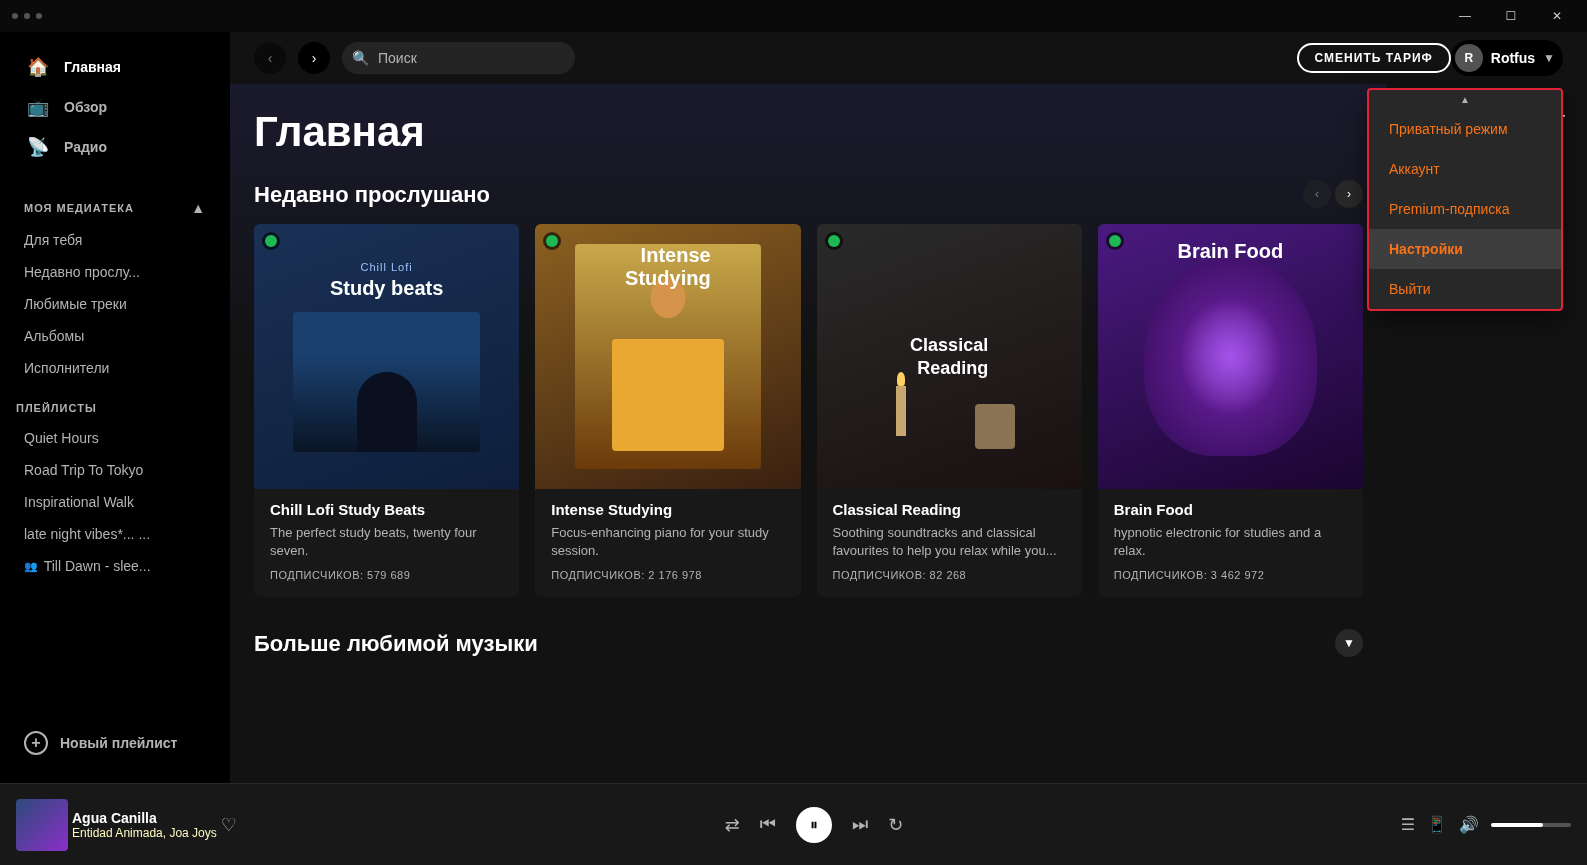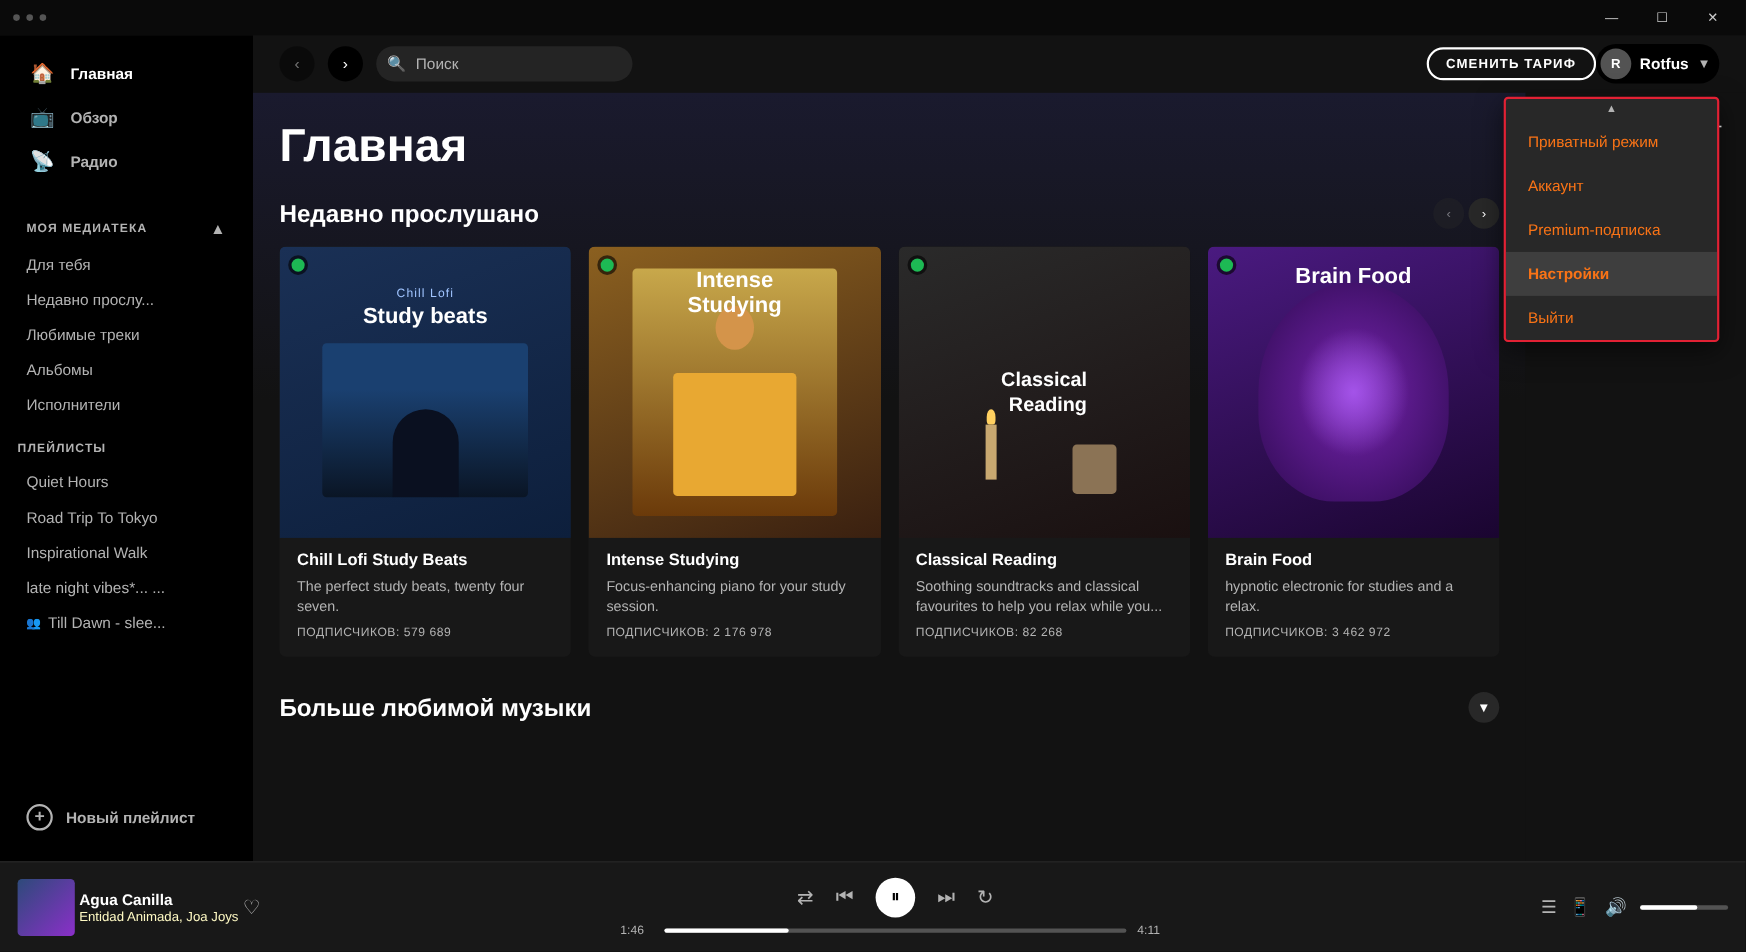--- a/index.html
+++ b/index.html
@@ -604,21 +604,21 @@
       border-radius: 4px;
     }
     .intense-label {
       position: absolute;
       top: 20px;
       left: 50%;
       transform: translateX(-50%);
       font-size: 20px;
       font-weight: 700;
       color: #fff;
-      text-align: center;
+      text-align: right;
       white-space: nowrap;
     }
 
     .classical-card-art {
       width: 100%;
       height: 100%;
       background: linear-gradient(160deg, #2a2a2a 0%, #1a1010 100%);
       display: flex;
       align-items: center;
       justify-content: center;
@@ -954,27 +954,20 @@
     </div>
 
     <div class="player-controls">
       <div class="player-buttons">
         <button class="ctrl-btn">⇄</button>
         <button class="ctrl-btn">⏮</button>
         <button class="play-btn">⏸</button>
         <button class="ctrl-btn">⏭</button>
         <button class="ctrl-btn">↻</button>
       </div>
-      <div class="progress-bar-wrap">
-        <span class="time-label">1:46</span>
-        <div class="progress-track">
-          <div class="progress-fill"></div>
-        </div>
-        <span class="time-label">4:11</span>
-      </div>
     </div>
 
     <div class="player-right">
       <span class="right-icon">☰</span>
       <span class="right-icon green">📱</span>
       <span class="vol-icon">🔊</span>
       <div class="vol-track">
         <div class="vol-fill"></div>
       </div>
     </div>

